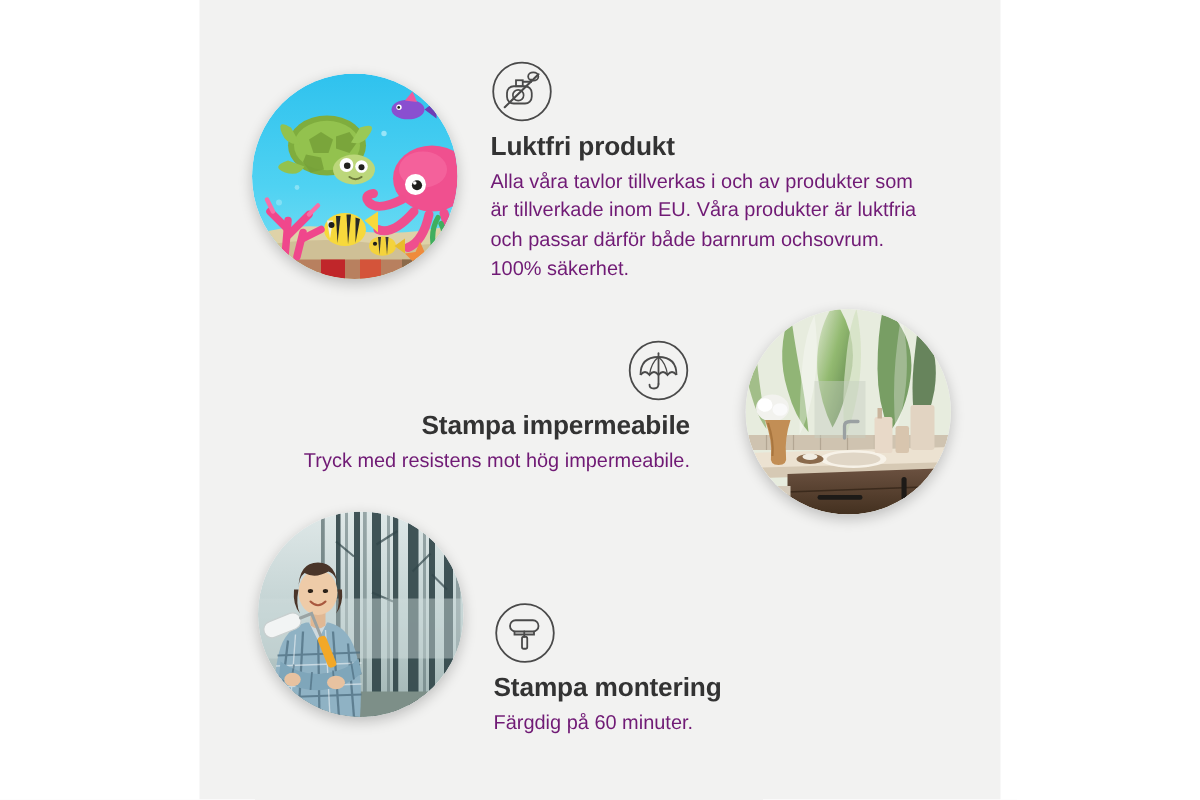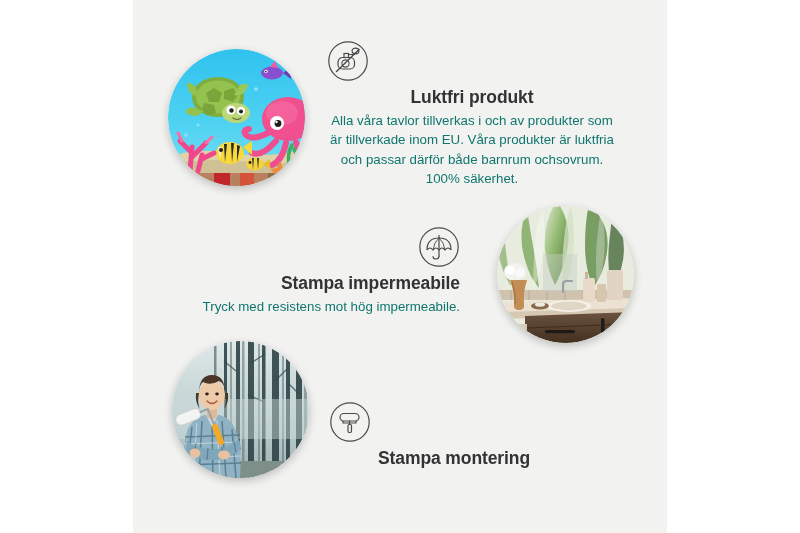--- a/index.html
+++ b/index.html
@@ -47,25 +47,25 @@
     font-size: 17.5px;
     font-weight: 700;
     color: #333333;
     letter-spacing: -0.1px;
     line-height: 1.15;
   }
   .feature p {
     margin: 0;
     font-size: 13.3px;
     font-weight: 400;
-    color: #0f766e;
+    color: #701a75;
     line-height: 1.45;
   }
   .feature.align-right  { text-align: right; }
-  .feature.align-left   { text-align: center; }
+  .feature.align-left   { text-align: left; }
 
   
   .photo {
     position: absolute;
     border-radius: 50%;
     overflow: hidden;
     box-shadow: 0 3px 9px rgba(0,0,0,0.22);
   }
   .photo > svg { display: block; }
 
@@ -423,16 +423,17 @@
 
           <rect x="11" y="12.5" width="19" height="7.5" rx="3.75" fill="none" stroke="#4a4a4a" stroke-width="1.2"></rect>
 
           <path d="M20.5 20 v3.5" stroke="#4a4a4a" stroke-width="1.2" stroke-linecap="round"></path>
           <path d="M14 20 v2 h13 v-2" fill="none" stroke="#4a4a4a" stroke-width="1.2"></path>
 
           <rect x="19" y="23.5" width="3.5" height="8" rx="1.2" fill="none" stroke="#4a4a4a" stroke-width="1.2"></rect>
         </svg>
       </div>
       <h3>Stampa montering</h3>
+      <p>Färgdig på 60 minuter.</p>
     </div>
 
   </div>
 </div>
 
 </body></html>

